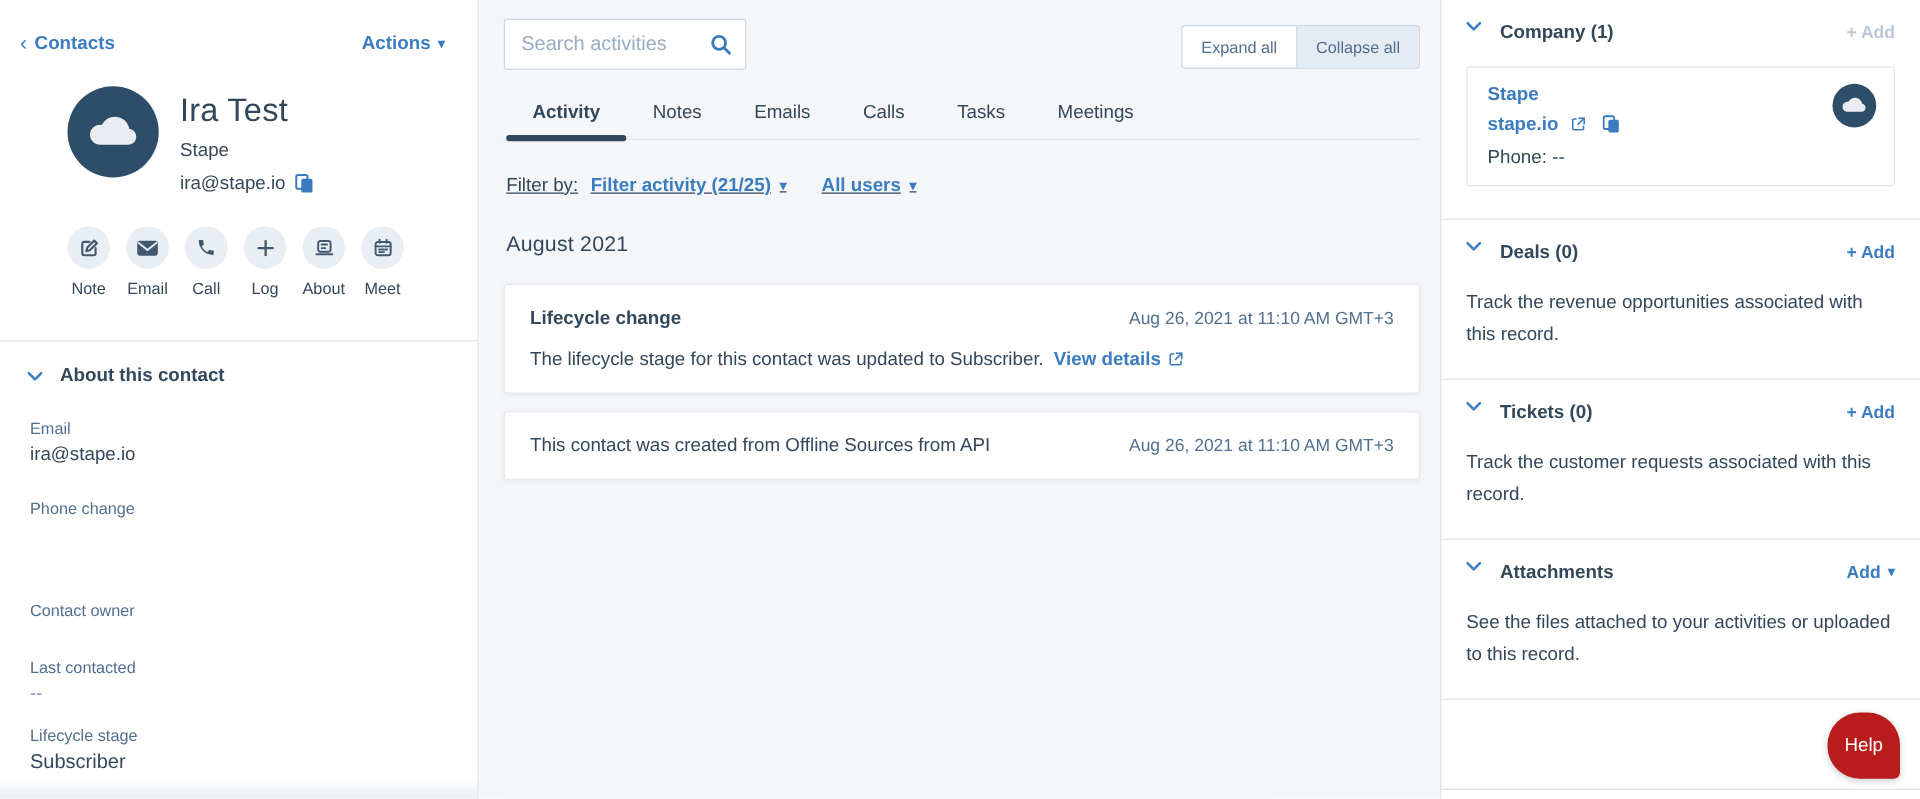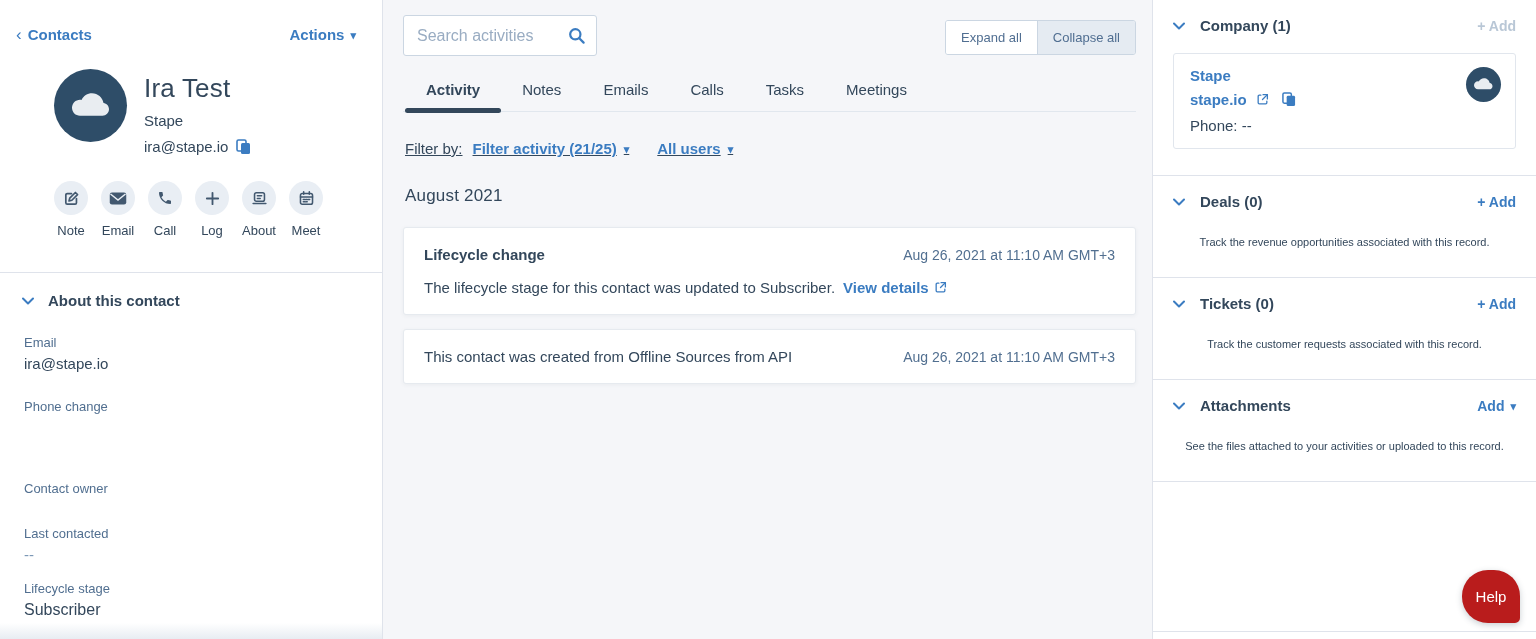--- a/index.html
+++ b/index.html
@@ -101,39 +101,39 @@
   .event-body { margin-top:16px; font-size:15px; color:#33475b; display:flex; align-items:center; gap:6px; flex-wrap:wrap; }
   .view-details { font-weight:bold; color:#3b7cc1; cursor:pointer; display:inline-flex; align-items:center; gap:5px; margin-left:2px; }
   
   .right-panel {
     width:384px; min-width:384px; height:100%;
     background:#fff; border-left:1px solid #dfe3eb;
     position:relative; display:flex; flex-direction:column;
   }
   .r-section { padding:17px 20px 22px 20px; border-bottom:1px solid #dfe3eb; }
   .r-section:last-child { border-bottom:none; flex:1; }
-  .r-head { display:flex; align-items:center; }
+  .r-head { display:flex; align-items:flex-start; }
   .r-chevron { flex-shrink:0; display:flex; }
   .r-title { font-size:15px; font-weight:bold; color:#33475b; margin-left:15px; flex:1; }
   .add-link { font-size:14px; font-weight:bold; color:#3b7cc1; cursor:pointer; display:flex; align-items:center; gap:6px; }
   .add-link.disabled { color:#b9c7d6; cursor:default; }
   .company-card {
     margin-top:19px; border:1px solid #e1e6ed; border-radius:3px;
     padding:13px 16px 14px; position:relative; min-height:96px;
   }
   .company-name { font-size:15px; font-weight:bold; color:#3b7cc1; cursor:pointer; }
   .company-domain-row { display:flex; align-items:center; gap:9px; margin-top:7px; }
   .company-domain { font-size:15px; font-weight:bold; color:#3b7cc1; cursor:pointer; }
   .company-phone { font-size:15px; color:#33475b; margin-top:9px; }
   .company-avatar {
     position:absolute; top:13px; right:14px;
     width:35px; height:35px; border-radius:50%;
     background:#2e4d68; display:flex; align-items:center; justify-content:center;
   }
-  .r-desc { margin-top:19px; font-size:11px; color:#33475b; line-height:26px;text-align:center; }
+  .r-desc { margin-top:19px; font-size:15px; color:#33475b; line-height:26px; }
   .help-btn {
     position:absolute; right:16px; bottom:16px;
     width:58px; height:53px; background:#b91c1c; color:#fff;
     border:none; border-radius:26px 26px 5px 26px;
     font-family:"Liberation Sans",sans-serif; font-size:15px;
     display:flex; align-items:center; justify-content:center;
     cursor:pointer; box-shadow:0 2px 6px rgba(45,62,80,.25);
   }
   .right-bottom-line { position:absolute; left:0; right:0; bottom:7px; border-top:1px solid #dfe3eb; }
   svg { display:block; }

